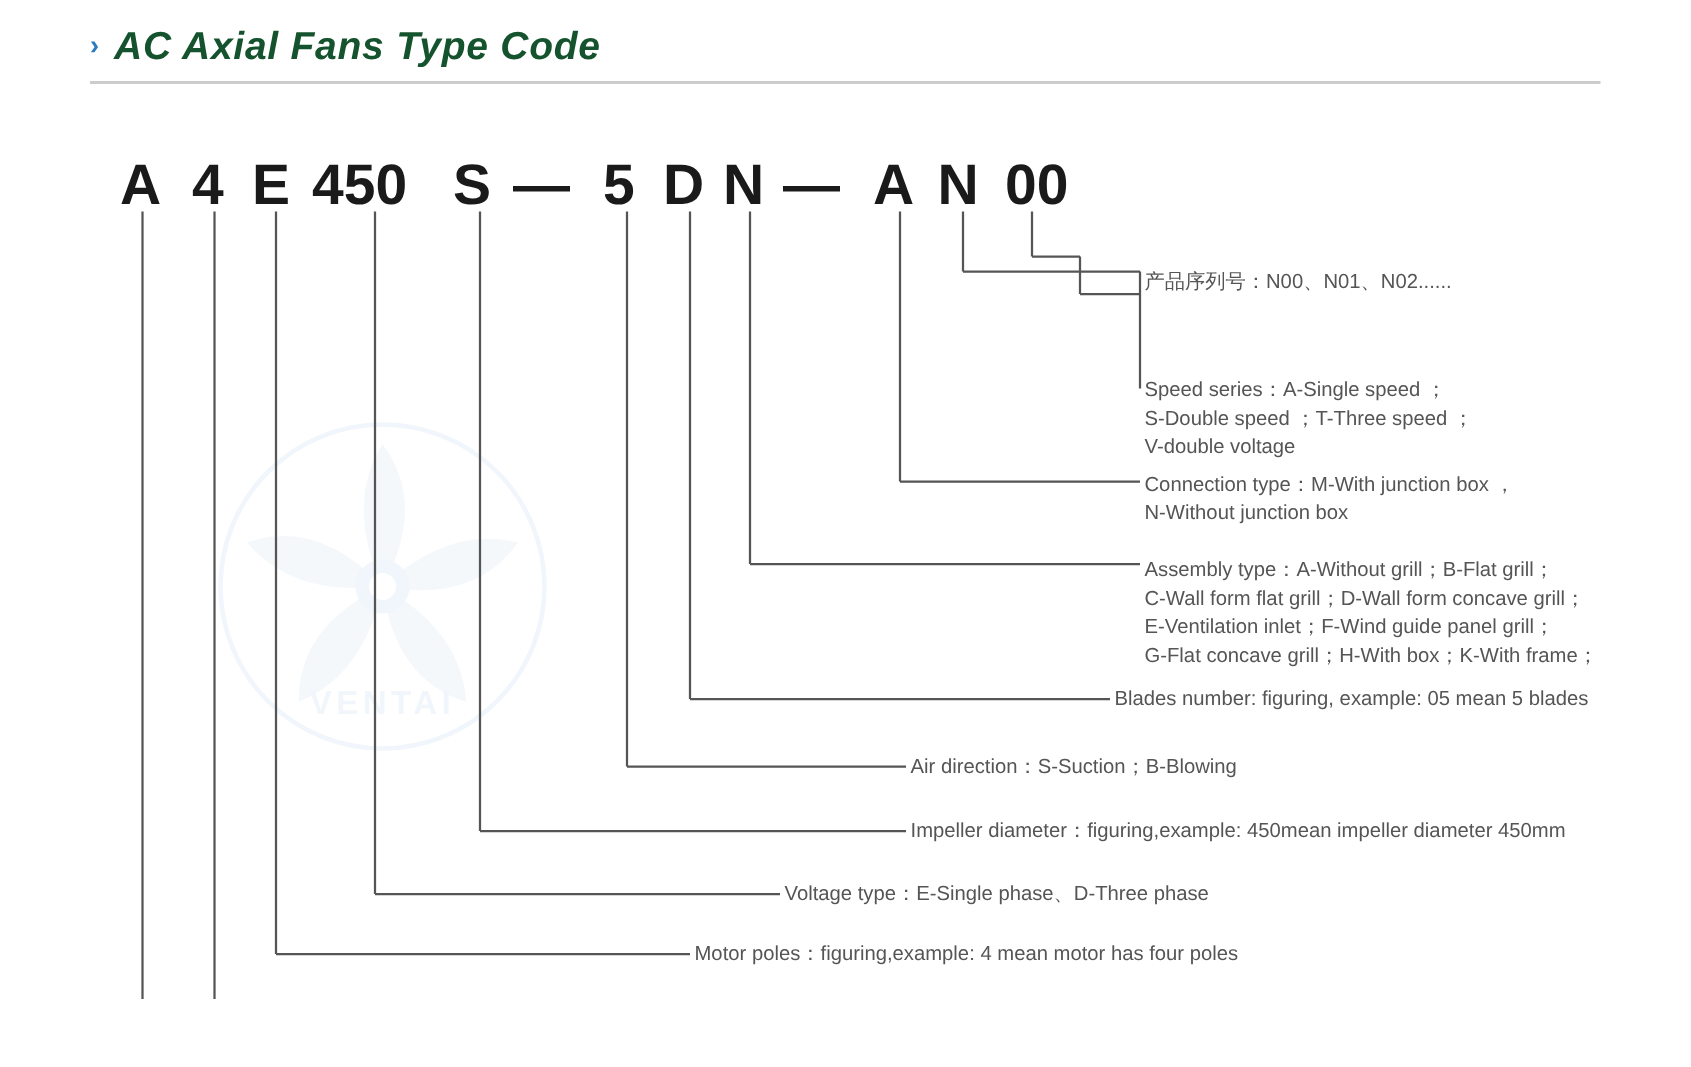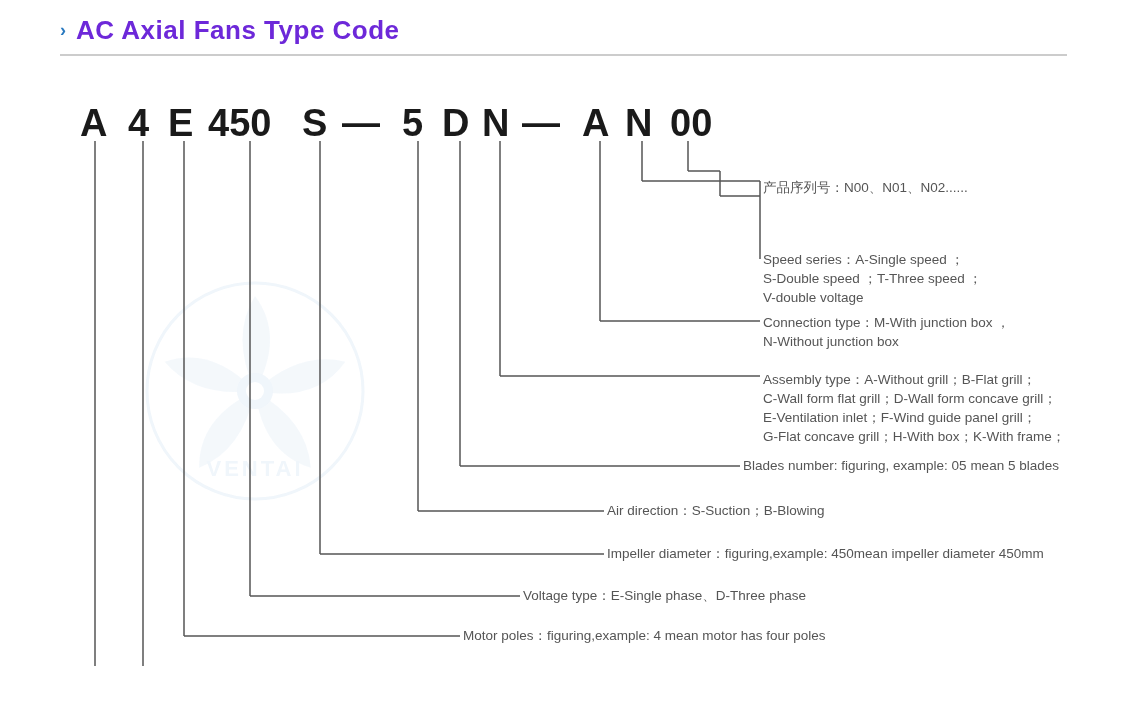--- a/index.html
+++ b/index.html
@@ -33,22 +33,23 @@
     .header-chevron {
       color: #2a7ac0;
       font-size: 18px;
       margin-right: 10px;
       font-weight: bold;
     }
 
     .header-title {
       font-size: 26px;
       font-weight: bold;
-      color: #6d28d9;
+      color: #14532d;
       letter-spacing: 0.5px;
+      font-style: italic;
     }
 
     
     .diagram-area {
       position: relative;
       width: 100%;
       height: 590px;
     }
 
     

